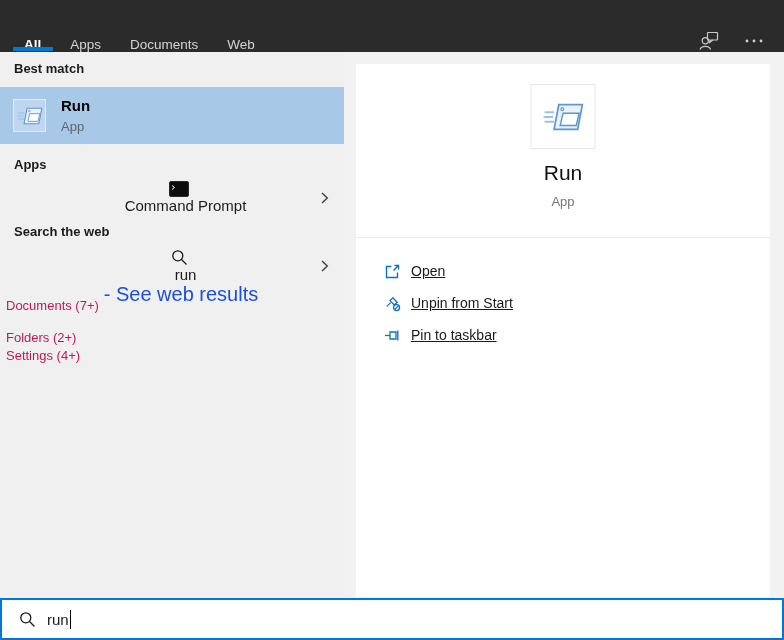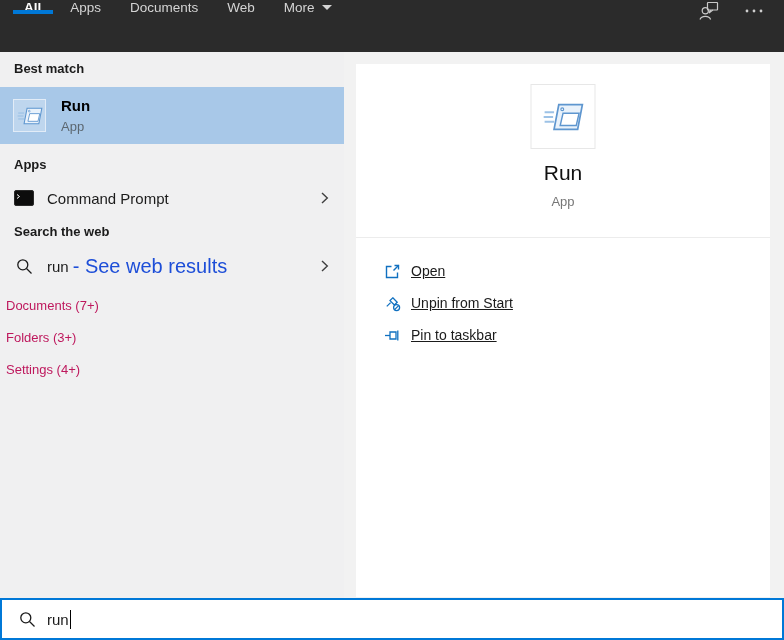--- a/index.html
+++ b/index.html
@@ -7,21 +7,21 @@
   body {
     width:784px; height:640px; position:relative; overflow:hidden;
     font-family:"Liberation Sans", sans-serif;
     background:#f2f2f2;
     -webkit-font-smoothing:antialiased;
   }
 
   
   .topbar {
     position:absolute; top:0; left:0; right:0; height:52px;
-    background:#2b2b2b; display:flex; align-items:flex-start;
+    background:#2b2b2b; display:flex; align-items:flex-end;
   }
   .tabs { display:flex; margin-left:24px; gap:29px; }
   .tab {
     position:relative; display:flex; align-items:center;
     color:#d4d4d4; font-size:13.5px; cursor:default;
   }
   .tab.active { color:#ffffff; font-weight:bold; }
   .tab.active::after {
     content:""; position:absolute; left:50%; transform:translateX(-50%);
     bottom:1px; width:40px; height:4px; background:#0078d7;
@@ -59,21 +59,21 @@
     width:33px; height:33px; margin-left:13px; flex:0 0 auto;
     background:rgba(255,255,255,0.25); border:1px solid rgba(255,255,255,0.55);
     display:flex; align-items:center; justify-content:center;
   }
   .selected-text { margin-left:15px; line-height:1; }
   .selected-title { font-size:15px; font-weight:bold; color:#000; }
   .selected-sub { font-size:13px; color:#5b6770; margin-top:7px; }
 
   .result-row {
     position:absolute; left:0; right:0; height:34px;
-    display:flex; align-items:center; padding-left:14px;
+    display:flex; align-items:center; padding-left:14px;flex-direction:column;
   }
   .result-row .row-icon { width:20px; display:flex; justify-content:center; flex:0 0 auto; }
   .result-label { margin-left:13px; font-size:15px; color:#1b1b1b; white-space:nowrap; }
   .result-suffix { color:#1d4ed8; font-size:20px; margin-left:4px; }
   .row-chevron { position:absolute; right:15px; top:50%; transform:translateY(-50%); display:flex; }
 
   
   .preview-card {
     position:absolute; left:356px; top:64px; width:414px; bottom:43px;
     background:#ffffff;
@@ -140,24 +140,20 @@
     </div>
     <div class="tab">
       <span>Apps</span>
     </div>
     <div class="tab">
       <span>Documents</span>
     </div>
     <div class="tab">
       <span>Web</span>
     </div>
-    <div class="tab">
-      <span>More</span>
-      <span class="more-arrow"></span>
-    </div>
   </div>
   <div class="topbar-right">
     <div class="topbar-icon-btn">
       <span>
         <svg width="22" height="22" viewBox="0 0 22 22" fill="none" stroke="#c9c9c9" stroke-width="1.2">
           <rect x="9.5" y="2.5" width="10" height="7.5" rx="0.5"></rect>
           <path d="M12.5 10 L11 13 L14.8 10" fill="none"></path>
           <circle cx="7.3" cy="10.8" r="3.1"></circle>
           <path d="M2 19.5 C3.3 15.3 11.3 15.3 12.6 19.5"></path>
         </svg>
@@ -223,23 +219,23 @@
       <svg width="8" height="13" viewBox="0 0 8 13" fill="none" stroke="#3f3f3f" stroke-width="1.4">
         <polyline points="1,1.5 6.3,6.5 1,11.5"></polyline>
       </svg>
     </span>
   </div>
 
   <div class="collapsed-header" style="top:241px">
     <span>Documents (7+)</span>
   </div>
   <div class="collapsed-header" style="top:273px">
-    <span>Folders (3+)</span>
-  </div>
-  <div class="collapsed-header" style="top:305px">
+    <span>Folders (2+)</span>
+  </div>
+  <div class="collapsed-header" style="top:291px">
     <span>Settings (4+)</span>
   </div>
 </div>
 
 <div class="preview-card">
   <div class="preview-iconbox">
     <svg width="42" height="34">
         <use href="#runIcon"></use>
       </svg>
   </div>

